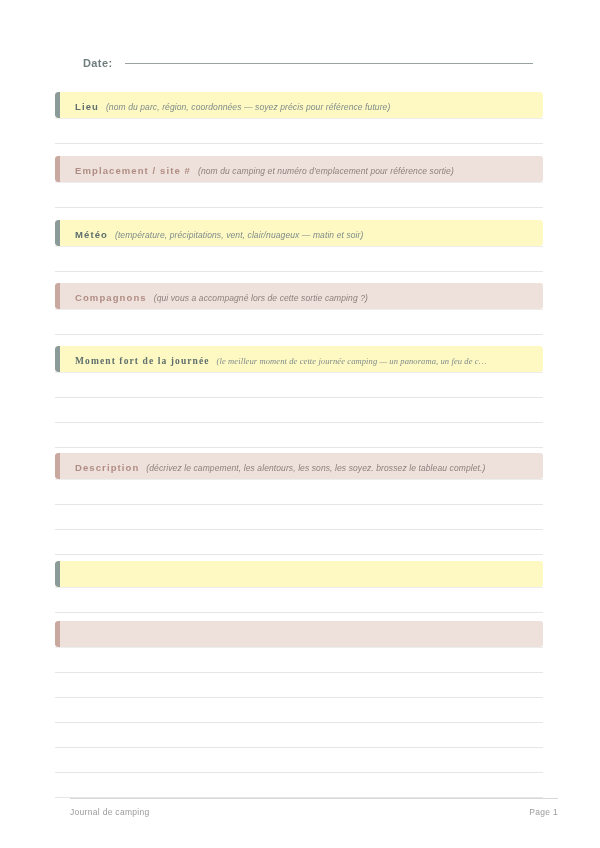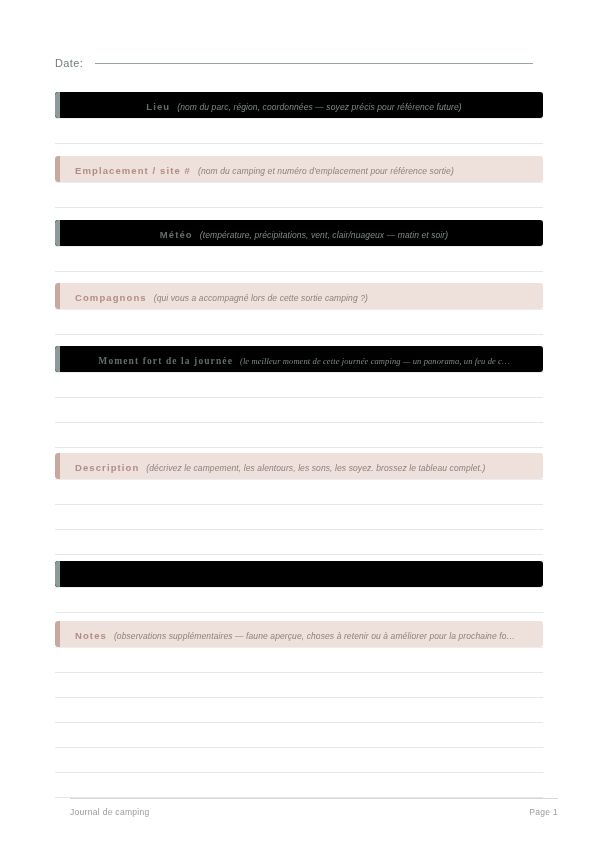--- a/index.html
+++ b/index.html
@@ -30,25 +30,26 @@
     position: absolute;
     left: 55px;
     top: 57px;
     width: 478px;
     height: 22px;
     display: flex;
     align-items: baseline;
   }
   .date-label {
     font-size: 11px;
-    font-weight: normal;
+    font-weight: bold;
     color: #6f7d7c;
     letter-spacing: 0.4px;
     white-space: nowrap;
     margin-right: 12px;
+    margin-left: 28px;
   }
   .date-line {
     flex: 1;
     height: 1px;
     background: #9aa3a3;
     position: relative;
     top: -3px;
   }
 
   
@@ -87,21 +88,21 @@
     letter-spacing: 1.1px;
   }
   .band-hint {
     font-size: 8.5px;
     font-style: italic;
     letter-spacing: 0.1px;
     margin-left: 7px;
   }
 
   
-  .v-mint .band { background: #000000; justify-content: center; }
+  .v-mint .band { background: #fef9c3; }
   .v-mint .accent { background: #8a9b99; }
   .v-mint .band-label { color: #5f6f6d; }
   .v-mint .band-hint  { color: #7e8b89; }
 
   
   .v-rose .band { background: #eee0da; }
   .v-rose .accent { background: #c9a99f; }
   .v-rose .band-label { color: #b08d84; }
   .v-rose .band-hint  { color: #8d817d; }
 
@@ -204,21 +205,20 @@
         <div class="band">
           <span class="accent"></span>
         </div>
         <div class="rules">
           <div class="rule first"></div>
         </div>
       </div>
       <div class="section v-rose" style="top: 621px;">
         <div class="band">
           <span class="accent"></span>
-          <div class="band-text"><span class="band-label">Notes</span><span class="band-hint">(observations supplémentaires — faune aperçue, choses à retenir ou à améliorer pour la prochaine fo…</span></div>
         </div>
         <div class="rules">
           <div class="rule first"></div>
           <div class="rule"></div>
           <div class="rule"></div>
           <div class="rule"></div>
           <div class="rule"></div>
           <div class="rule"></div>
         </div>
       </div>

